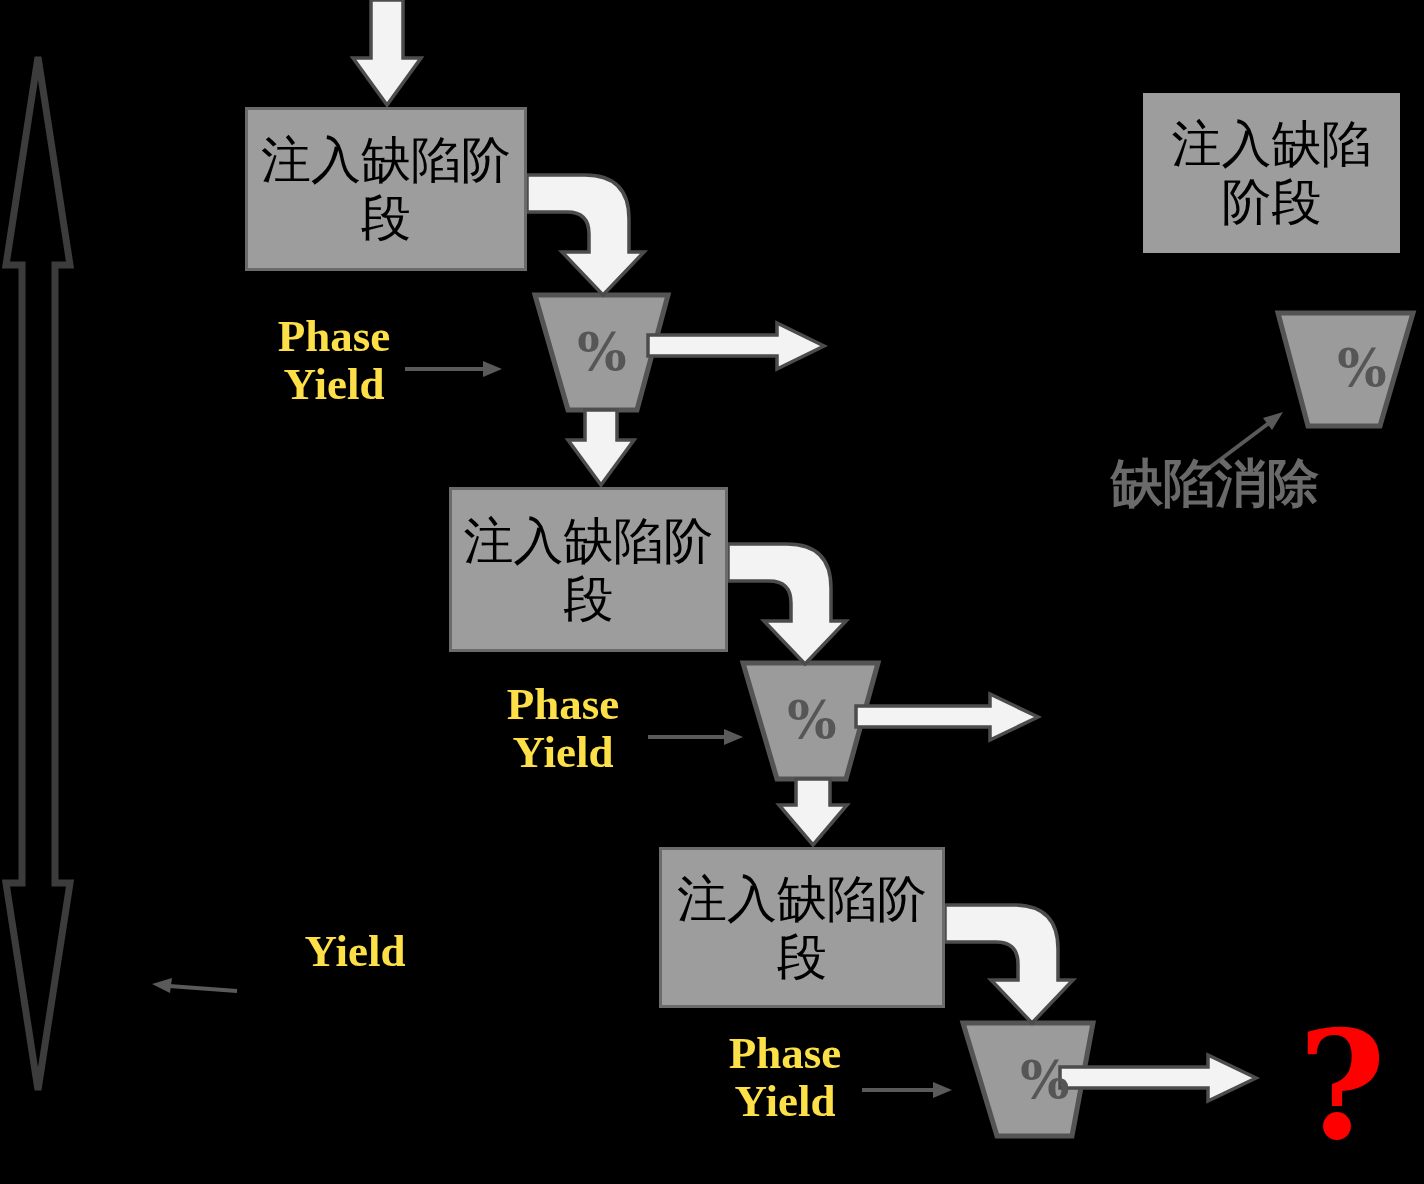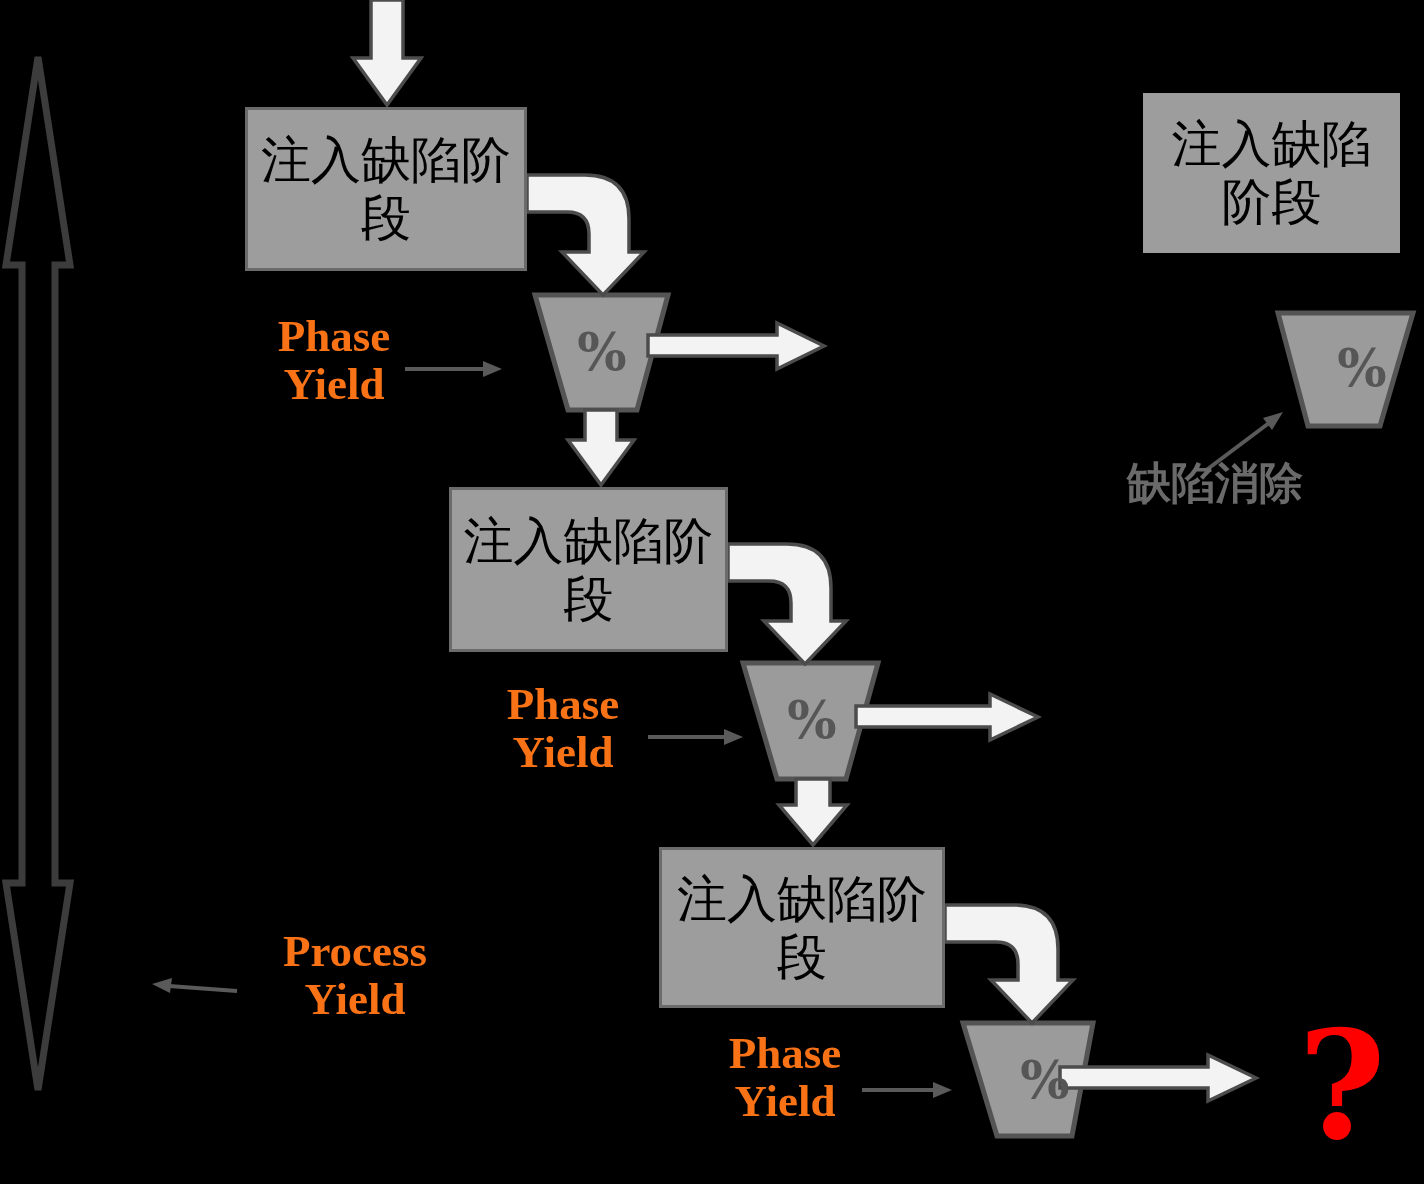--- a/index.html
+++ b/index.html
@@ -13,28 +13,28 @@
     position:absolute; box-sizing:border-box;
     background:#9d9d9d; border:3px solid #6b6b6b;
     display:flex; align-items:center; justify-content:center;
     text-align:center; color:#000;
     font-size:50px; line-height:58px; font-family:"DejaVu Serif","Liberation Serif",serif;
   }
   .box.no-border { border:none; }
   .box .inner { display:block; width:100%; padding:0 4px; }
   .glabel {
     position:absolute; text-align:center; font-weight:bold;
-    color:#f97316; font-family:"Liberation Serif","DejaVu Serif",serif;
+    color:#fde047; font-family:"Liberation Serif","DejaVu Serif",serif;
     font-size:45px; line-height:48px;
   }
   .glabel .ln { display:block; }
   .cnlabel {
     position:absolute; text-align:center; font-weight:bold;
     color:#6a6a6a; font-family:"DejaVu Serif","Liberation Serif",serif;
-    font-size:44px; line-height:47px;
+    font-size:52px; line-height:47px;
   }
   .cnlabel .ln { display:block; }
   .pct {
     position:absolute; width:120px; text-align:center;
     font-weight:bold; font-size:52px; line-height:1; color:#565656;
     font-family:"DejaVu Serif","Liberation Serif",serif;
   }
   .qmark {
     position:absolute; font-weight:bold; font-size:150px; line-height:1;
     color:#ff0000; font-family:"DejaVu Serif","Liberation Serif",serif;
@@ -110,21 +110,20 @@
   </div>
   <div class="glabel" style="left:473px; top:680px; width:180px;">
     <span class="ln">Phase</span>
     <span class="ln">Yield</span>
   </div>
   <div class="glabel" style="left:695px; top:1029px; width:180px;">
     <span class="ln">Phase</span>
     <span class="ln">Yield</span>
   </div>
   <div class="glabel" style="left:265px; top:927px; width:180px;">
-    <span class="ln">Process</span>
     <span class="ln">Yield</span>
   </div>
   <div class="cnlabel" style="left:1100px; top:459px; width:230px;">
     <span class="ln">缺陷消除</span>
   </div>
 
   <span class="qmark" style="left:1298px; top:1010px;">?</span>
 
 </div>
 

